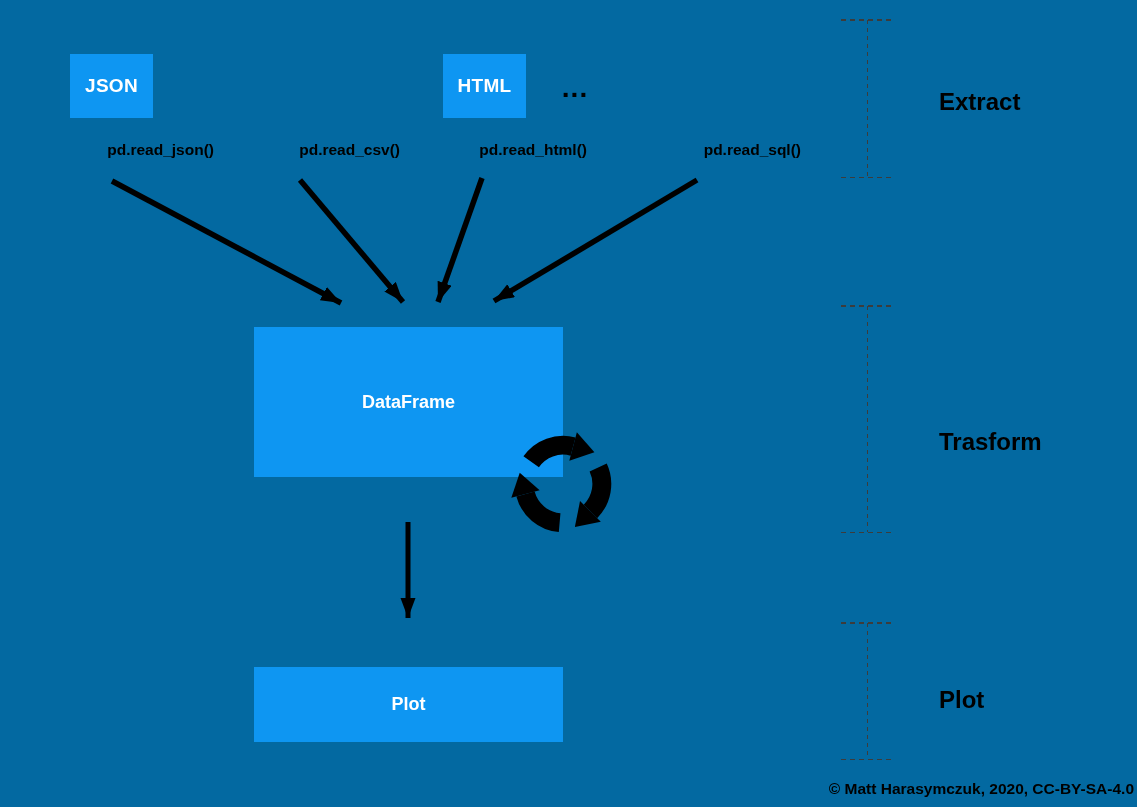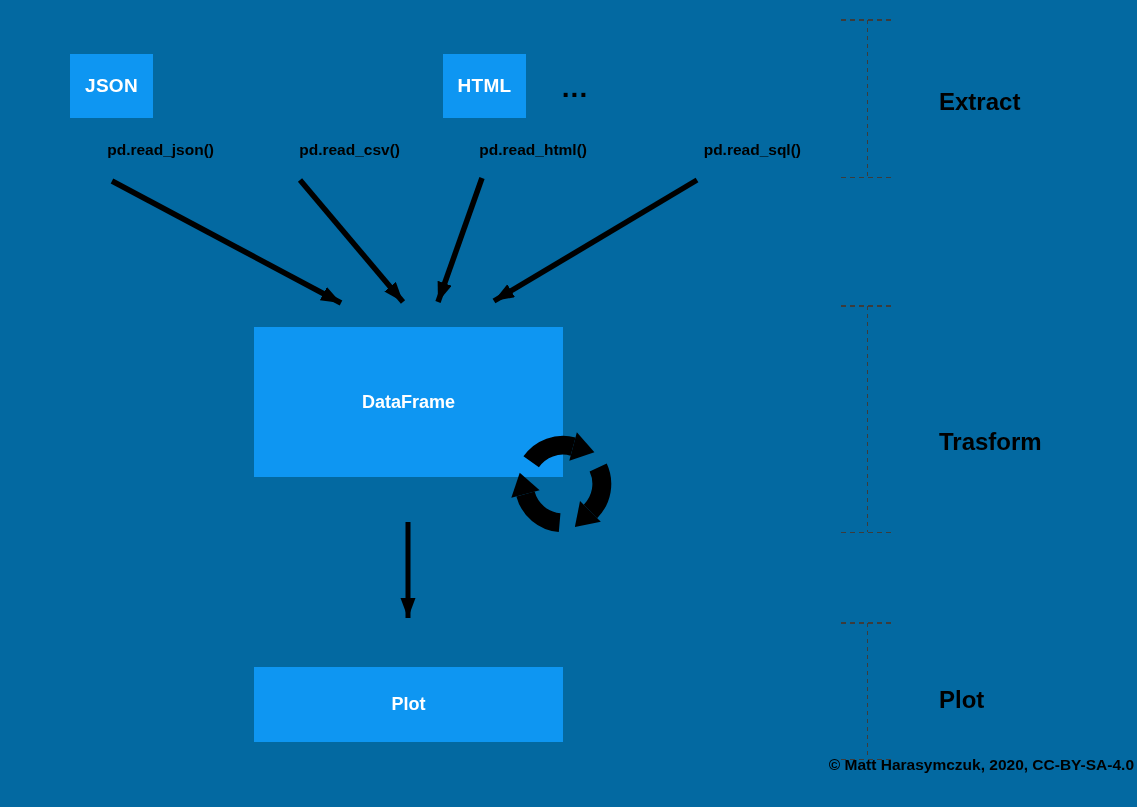--- a/index.html
+++ b/index.html
@@ -41,21 +41,21 @@
   .bracket .cap.bot{bottom:0;}
   .bracket .stem{
     position:absolute;left:50%;top:1px;bottom:1px;width:1.5px;
     background:repeating-linear-gradient(to bottom,var(--dash-gray,#3c3c3c) 0 4px,transparent 4px 8px);
   }
   .stage-label{
     position:absolute;left:911px;
     font-size:24px;font-weight:700;color:#000;line-height:28px;white-space:nowrap;margin-left:28px;
   }
   .credit{
-    position:absolute;right:3px;top:756px;
+    position:absolute;right:3px;top:780px;
     font-size:15.5px;font-weight:700;color:#000;white-space:nowrap;
   }
 </style>
 </head>
 <body>
 
 <div class="canvas">
 
   <div class="box src-box" style="left:70px">
     <span>JSON</span>

